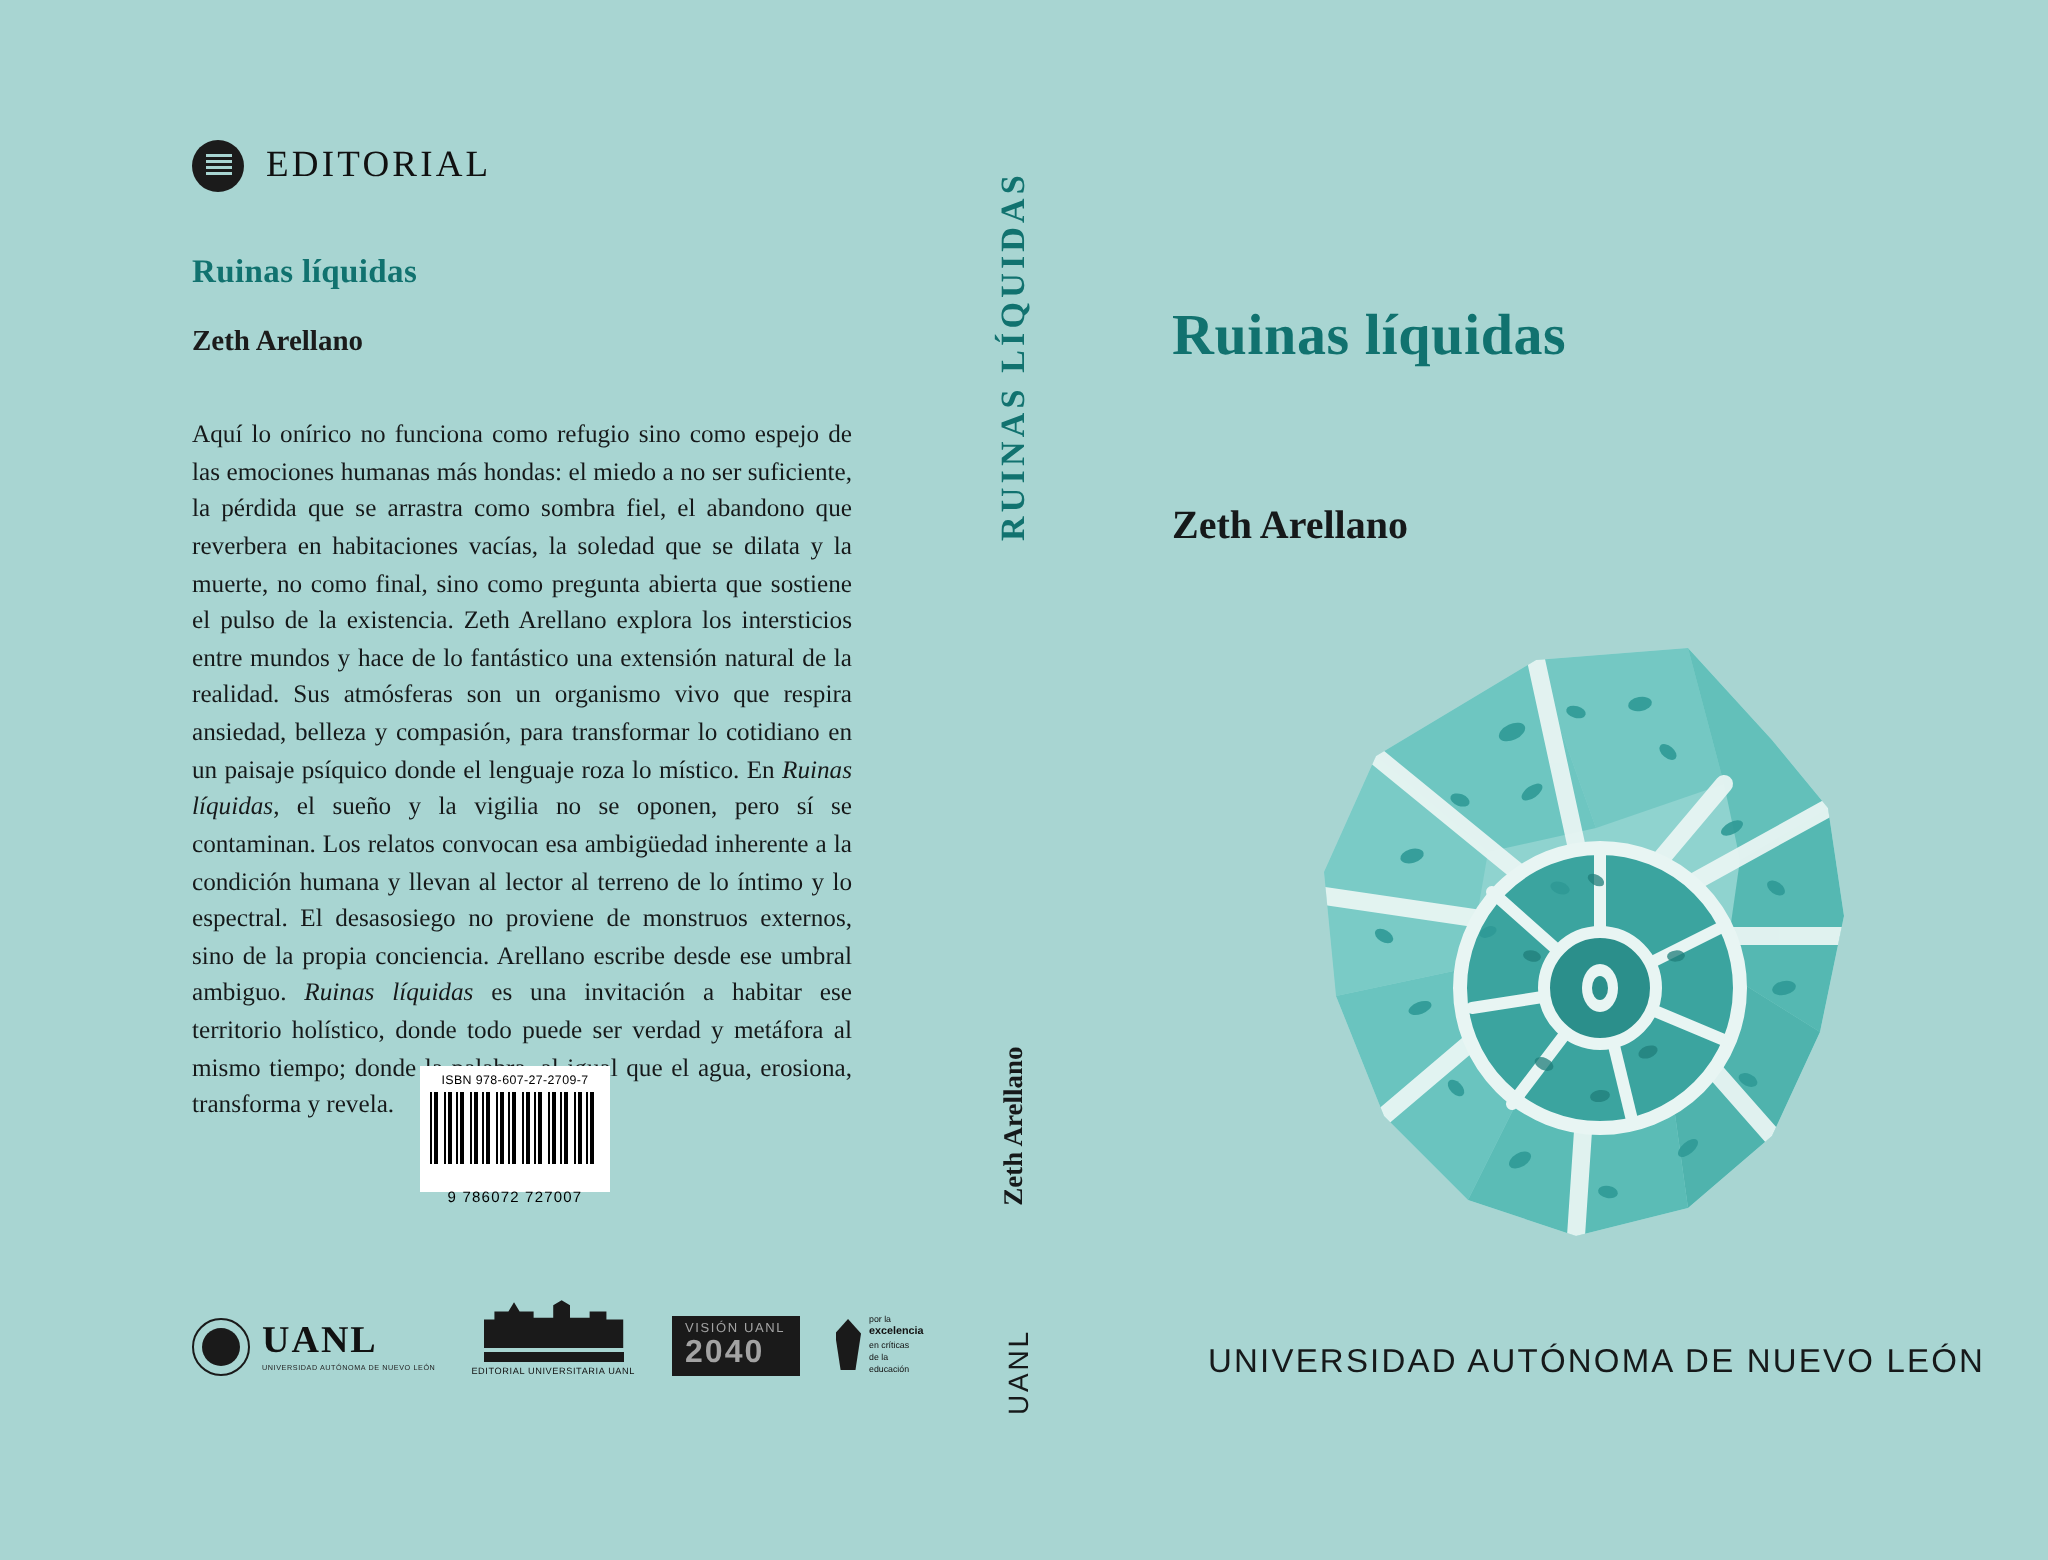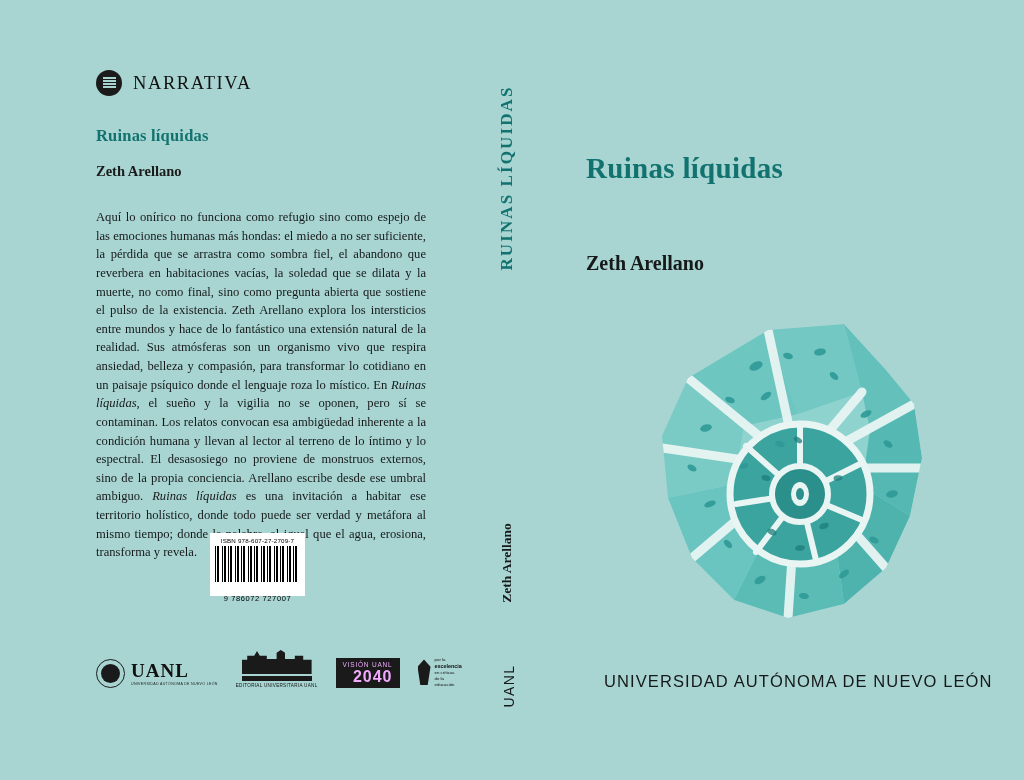--- a/index.html
+++ b/index.html
@@ -180,23 +180,23 @@
   }
   .logo-editorial .cap {
     font-family: "Liberation Sans", sans-serif;
     font-size: 4.6px;
     letter-spacing: 0.3px;
     color: #111;
     margin-top: 2px;
   }
   .logo-vision {
     background: #1a1a1a;
-    color: #f0abfc;
+    color: #a3a3a3;
     padding: 4px 7px 3px 7px;
-    text-align: right;
+    text-align: left;
     line-height: 1;
   }
   .logo-vision .v1 {
     font-family: "Liberation Sans", sans-serif;
     font-size: 6.5px;
     letter-spacing: 0.8px;
   }
   .logo-vision .v2 {
     font-family: "Liberation Sans", sans-serif;
     font-size: 16px;
@@ -312,21 +312,21 @@
 <body>
 
 <div id="cover">
 
   <div class="back-panel">
 
     <div class="imprint-row">
       <span class="imprint-mark">
         <span class="glyph"></span>
       </span>
-      <span class="imprint-name">NARRATIVA</span>
+      <span class="imprint-name">EDITORIAL</span>
     </div>
 
     <h2 class="back-title">Ruinas líquidas</h2>
     <h3 class="back-author">Zeth Arellano</h3>
 
     <p class="blurb"><span>Aquí lo onírico no funciona como refugio sino como espejo de las emociones humanas más hondas: el miedo a no ser suficiente, la pérdida que se arrastra como sombra fiel, el abandono que reverbera en habitaciones vacías, la soledad que se dilata y la muerte, no como final, sino como pregunta abierta que sostiene el pulso de la existencia. Zeth Arellano explora los intersticios entre mundos y hace de lo fantástico una extensión natural de la realidad. Sus atmósferas son un organismo vivo que respira ansiedad, belleza y compasión, para transformar lo cotidiano en un paisaje psíquico donde el lenguaje roza lo místico. En </span><i>Ruinas líquidas</i><span>, el sueño y la vigilia no se oponen, pero sí se contaminan. Los relatos convocan esa ambigüedad inherente a la condición humana y llevan al lector al terreno de lo íntimo y lo espectral. El desasosiego no proviene de monstruos externos, sino de la propia conciencia. Arellano escribe desde ese umbral ambiguo. </span><i>Ruinas líquidas</i><span> es una invitación a habitar ese territorio holístico, donde todo puede ser verdad y metáfora al mismo tiempo; donde la palabra, al igual que el agua, erosiona, transforma y revela.</span></p>
   </div>
 
   <div class="barcode-box">
     <div class="barcode-isbn">ISBN 978-607-27-2709-7</div>

